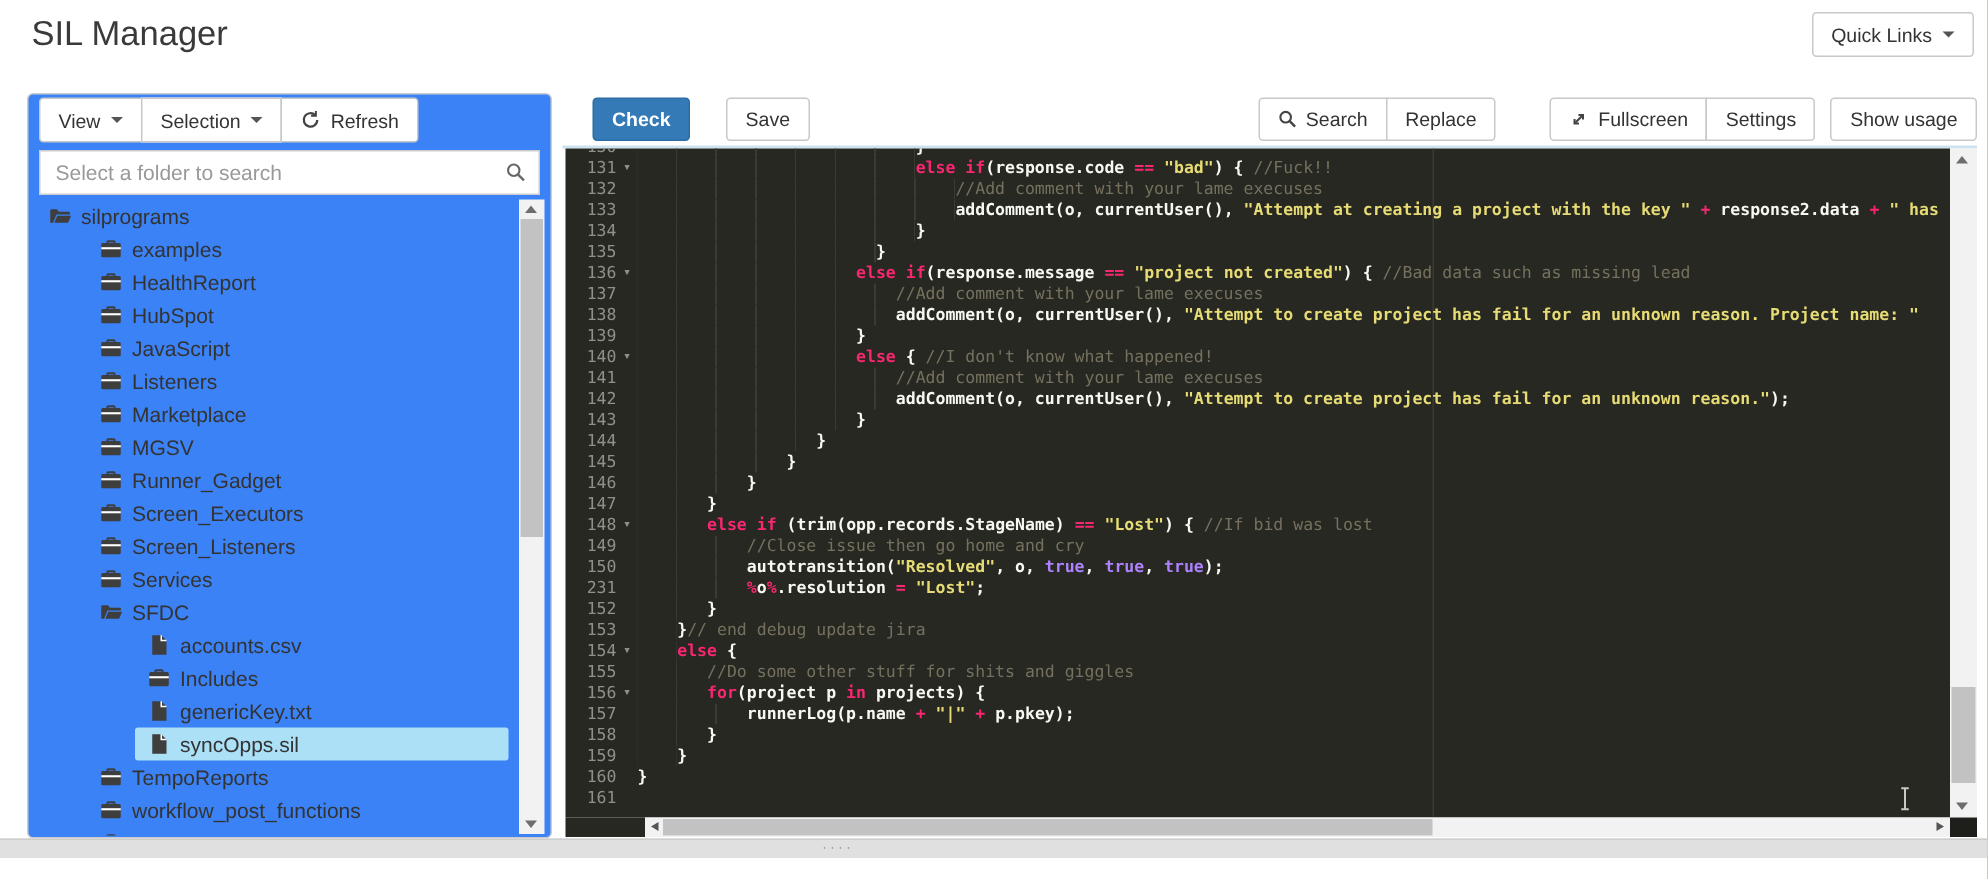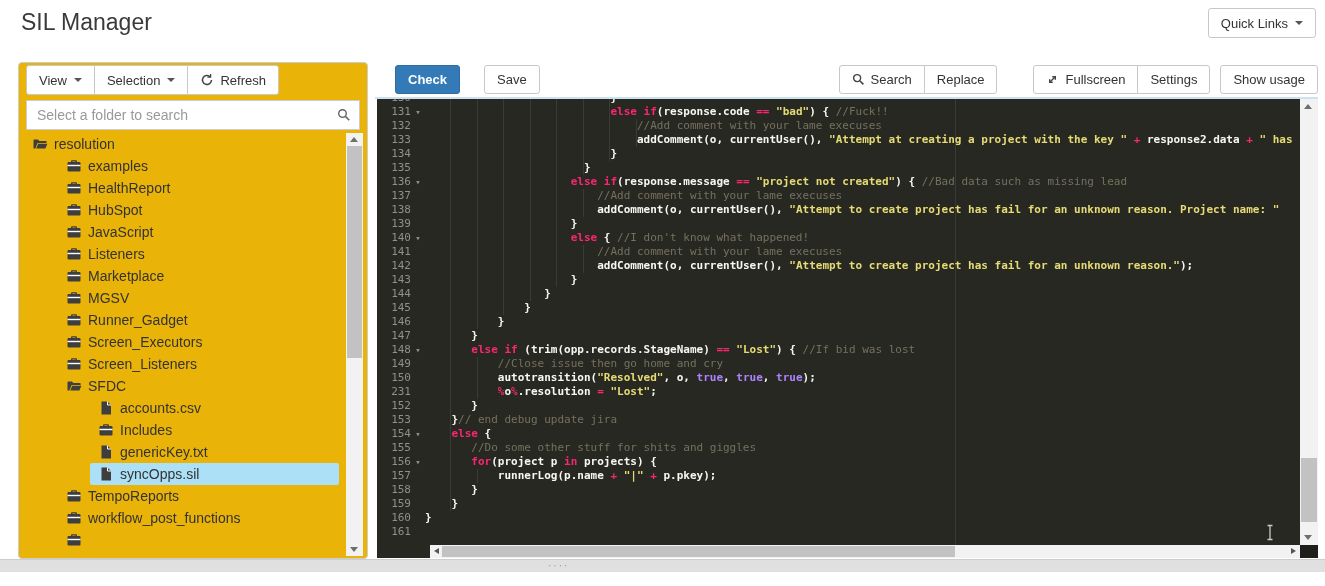--- a/index.html
+++ b/index.html
@@ -16,21 +16,21 @@
   .caret{width:0;height:0;border-left:4px solid transparent;border-right:4px solid transparent;
          border-top:4px solid #555;margin-left:7px;display:inline-block;}
   .quick-links{position:absolute;right:9px;top:8px;}
   .bgroup{display:inline-flex;}
   .bgroup .btn{border-radius:0;margin-left:-1px;}
   .bgroup .btn:first-child{border-radius:3px 0 0 3px;margin-left:0;}
   .bgroup .btn:last-child{border-radius:0 3px 3px 0;}
 
   
   .left-panel{position:absolute;left:18px;top:62px;width:350px;height:497px;
-              background:#eab308;border:1px solid #ccc;border-radius:4px;box-sizing:border-box;overflow:hidden;}
+              background:#3b82f6;border:1px solid #ccc;border-radius:4px;box-sizing:border-box;overflow:hidden;}
   .lp-toolbar{position:absolute;left:7px;top:2px;}
   .search-row{position:absolute;left:7px;right:7px;top:37px;}
   .search-row input{width:100%;height:30px;box-sizing:border-box;border:1px solid #ccc;border-radius:0;
                     padding:0 32px 0 10px;font-size:14px;font-family:inherit;color:#555;}
   .search-row input::placeholder{color:#999;}
   .search-row .mag{position:absolute;right:9px;top:8px;}
   .tree{position:absolute;left:1px;top:70px;right:24px;bottom:1px;overflow:hidden;}
   .trow{height:22px;display:flex;align-items:center;white-space:nowrap;}
   .lvl0{padding-left:4px;}.lvl1{padding-left:38px;}.lvl2{padding-left:70px;}
   .row-inner{display:flex;align-items:center;height:22px;padding:0 6px 0 8px;flex:1;margin-right:4px;border-radius:2px;}
@@ -137,21 +137,21 @@
   <div class="tree">
       <div class="trow lvl0">
     <span class="row-inner">
       <span class="ticon">
         <svg width="16" height="16" viewBox="0 0 16 16" fill="#3e3e3e">
           <path d="M1.5 12.5V4.2a.7.7 0 0 1 .7-.7H6l1.3 1.6H14a.6.6 0 0 1 .6.6V7H5.6L3.4 12.5z"></path>
           <path d="M4.2 12.5 6.2 7.8h9.2l-2 4.7z"></path>
         </svg>
       </span>
 
-      <span class="tlabel">resolution</span>
+      <span class="tlabel">silprograms</span>
     </span>
   </div>
       <div class="trow lvl1">
     <span class="row-inner">
 
       <span class="ticon">
         <svg width="16" height="16" viewBox="0 0 16 16">
           <path d="M6 2.2h4a1 1 0 0 1 1 1V4H9.7v-.5H6.3V4H5v-.8a1 1 0 0 1 1-1z" fill="#3e3e3e"></path>
           <rect x="1.5" y="4" width="13" height="9.5" rx="1" fill="#3e3e3e"></rect>
           <rect x="1.5" y="6.8" width="13" height="1.4" fill="#fff"></rect>
@@ -278,20 +278,34 @@
 
       <span class="ticon">
         <svg width="16" height="16" viewBox="0 0 16 16">
           <path d="M6 2.2h4a1 1 0 0 1 1 1V4H9.7v-.5H6.3V4H5v-.8a1 1 0 0 1 1-1z" fill="#3e3e3e"></path>
           <rect x="1.5" y="4" width="13" height="9.5" rx="1" fill="#3e3e3e"></rect>
           <rect x="1.5" y="6.8" width="13" height="1.4" fill="#fff"></rect>
         </svg>
       </span>
 
       <span class="tlabel">Screen_Listeners</span>
+    </span>
+  </div>
+      <div class="trow lvl1">
+    <span class="row-inner">
+
+      <span class="ticon">
+        <svg width="16" height="16" viewBox="0 0 16 16">
+          <path d="M6 2.2h4a1 1 0 0 1 1 1V4H9.7v-.5H6.3V4H5v-.8a1 1 0 0 1 1-1z" fill="#3e3e3e"></path>
+          <rect x="1.5" y="4" width="13" height="9.5" rx="1" fill="#3e3e3e"></rect>
+          <rect x="1.5" y="6.8" width="13" height="1.4" fill="#fff"></rect>
+        </svg>
+      </span>
+
+      <span class="tlabel">Services</span>
     </span>
   </div>
       <div class="trow lvl1">
     <span class="row-inner">
       <span class="ticon">
         <svg width="16" height="16" viewBox="0 0 16 16" fill="#3e3e3e">
           <path d="M1.5 12.5V4.2a.7.7 0 0 1 .7-.7H6l1.3 1.6H14a.6.6 0 0 1 .6.6V7H5.6L3.4 12.5z"></path>
           <path d="M4.2 12.5 6.2 7.8h9.2l-2 4.7z"></path>
         </svg>
       </span>

